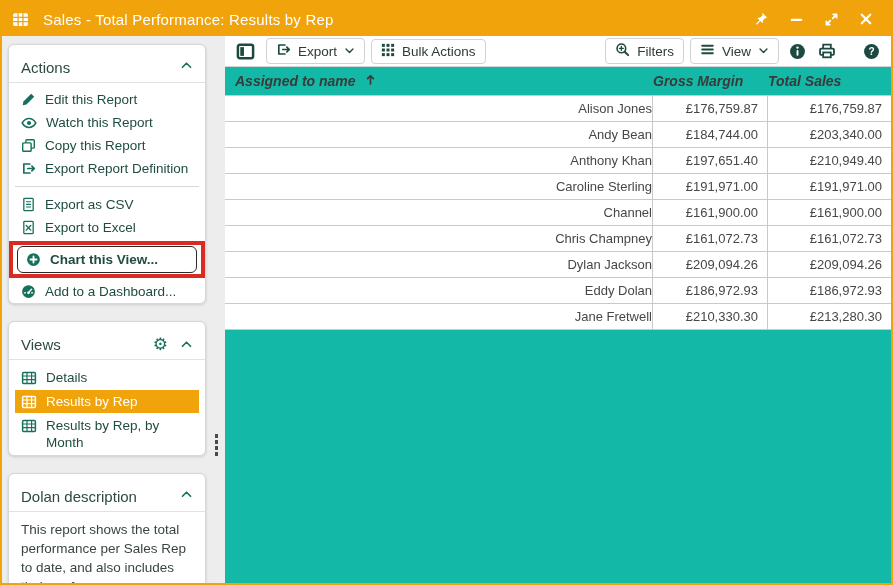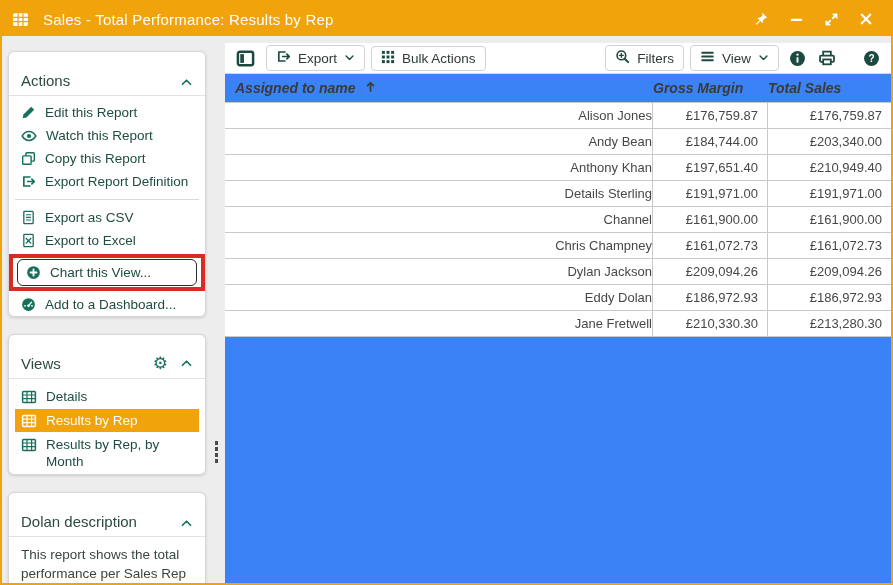--- a/index.html
+++ b/index.html
@@ -2,21 +2,21 @@
 <html style="--orange: #F0A30A; --teal: #17705C; --red: #D92B21;"><head>
 <meta charset="utf-8">
 <style>
   * { margin:0; padding:0; box-sizing:border-box; }
   html,body { background:#cfcfcf; }
   body { font-family:"Liberation Sans", sans-serif; }
 
   .window{
     position:relative; width:893px; height:585px;
     border:2px solid var(--orange); background:#EDEDED;
-    display:flex; flex-direction:column; overflow:hidden;gap:7px;
+    display:flex; flex-direction:column; overflow:hidden;
   }
 
   
   .titlebar{
     height:34px; flex:0 0 34px; background:var(--orange);
     display:flex; align-items:center; padding:0 12px 0 10px; gap:14px;
   }
   .titlebar .win-icon{ display:flex; align-items:center; }
   .titlebar-title{
     color:#fff; font-size:15px; font-weight:500; letter-spacing:.2px; flex:1 1 auto;
@@ -31,38 +31,38 @@
   
   .sidebar{
     width:223px; flex:0 0 223px; background:#EDEDED;
     padding:8px 0 0 6px; position:relative;
   }
   .panel{
     width:198px; background:#fff; border:1px solid #D7D7D7; border-radius:6px;
     box-shadow:0 1px 3px rgba(0,0,0,.14); margin-bottom:17px; overflow:hidden;
   }
   .panel-header{
-    display:flex; align-items:flex-end; justify-content:space-between;
-    padding:20px 12px 6px 12px; border-bottom:1px solid #E2E2E2;
+    display:flex; align-items:flex-start; justify-content:space-between;
+    padding:14px 12px 6px 12px; border-bottom:1px solid #E2E2E2;
   }
   .panel-title{ font-size:15px; color:#2E4A43; font-weight:500; }
   .panel-header-right{ display:flex; align-items:center; gap:12px; }
   .chev{ display:flex; align-items:center; cursor:pointer; }
   .gear{ font-family:"DejaVu Sans", sans-serif; color:var(--teal); font-size:17px; line-height:1; cursor:pointer; }
 
   .panel-body{ padding:5px 0 0 0; }
   .action-item{
     display:flex; align-items:flex-start; gap:9px; padding:3px 12px;
     font-size:13.5px; color:#1E4C42; cursor:pointer; line-height:17px;
   }
   .action-item .icn{ flex:0 0 15px; display:flex; margin-top:1px; }
   .menu-divider{ height:1px; background:#D9D9D9; margin:6px 6px; }
 
   .red-annotation{
-    border:4px solid var(--red); margin:2px 0; padding:0;
+    border:4px solid var(--red); margin:2px 0; padding:0;font-weight:bold;
   }
   .focus-ring{
     border:1.5px solid #2b2b2b; border-radius:6px; margin:1px 4px; padding:4px 8px;
   }
 
   .view-item{
     display:flex; align-items:flex-start; gap:9px; padding:3px 12px; margin:1px 0;
     font-size:13.5px; color:#1E4C42; cursor:pointer; line-height:17px;
   }
   .view-item.selected{
@@ -76,21 +76,21 @@
     padding:8px 12px 12px 12px; font-size:13.5px; line-height:1.42; color:#38453F;
   }
 
   .splitter-dots{
     position:absolute; right:6px; top:398px; width:4px; cursor:col-resize;
     display:flex; flex-direction:column; gap:2px;
   }
   .splitter-dots i{ width:3px; height:4px; background:#4a4a4a; display:block; }
 
   
-  .main{ flex:1 1 auto; background:#3b82f6; display:flex; flex-direction:column; min-width:0; }
+  .main{ flex:1 1 auto; background:#14b8a6; display:flex; flex-direction:column; min-width:0; }
   .toolbar{
     flex:0 0 30px; display:flex; align-items:center; gap:6px;
     padding:2px 8px 2px 7px; border-bottom:1px solid #D5D5D5; background:#fff;
   }
   .tb-spacer{ flex:1 1 auto; }
   .tb-btn{
     display:flex; align-items:center; gap:7px; background:#fff;
     border:1px solid #D2D2D2; border-radius:4px; padding:3px 9px;
     font-size:13.5px; color:#2C3B37; cursor:pointer; font-family:inherit;
   }
@@ -421,21 +421,21 @@
               <div class="td-name">Andy Bean</div>
               <div class="td-num">£184,744.00</div>
               <div class="td-num">£203,340.00</div>
             </div>
             <div class="tr">
               <div class="td-name">Anthony Khan</div>
               <div class="td-num">£197,651.40</div>
               <div class="td-num">£210,949.40</div>
             </div>
             <div class="tr">
-              <div class="td-name">Details Sterling</div>
+              <div class="td-name">Caroline Sterling</div>
               <div class="td-num">£191,971.00</div>
               <div class="td-num">£191,971.00</div>
             </div>
             <div class="tr">
               <div class="td-name">Channel</div>
               <div class="td-num">£161,900.00</div>
               <div class="td-num">£161,900.00</div>
             </div>
             <div class="tr">
               <div class="td-name">Chris Champney</div>

